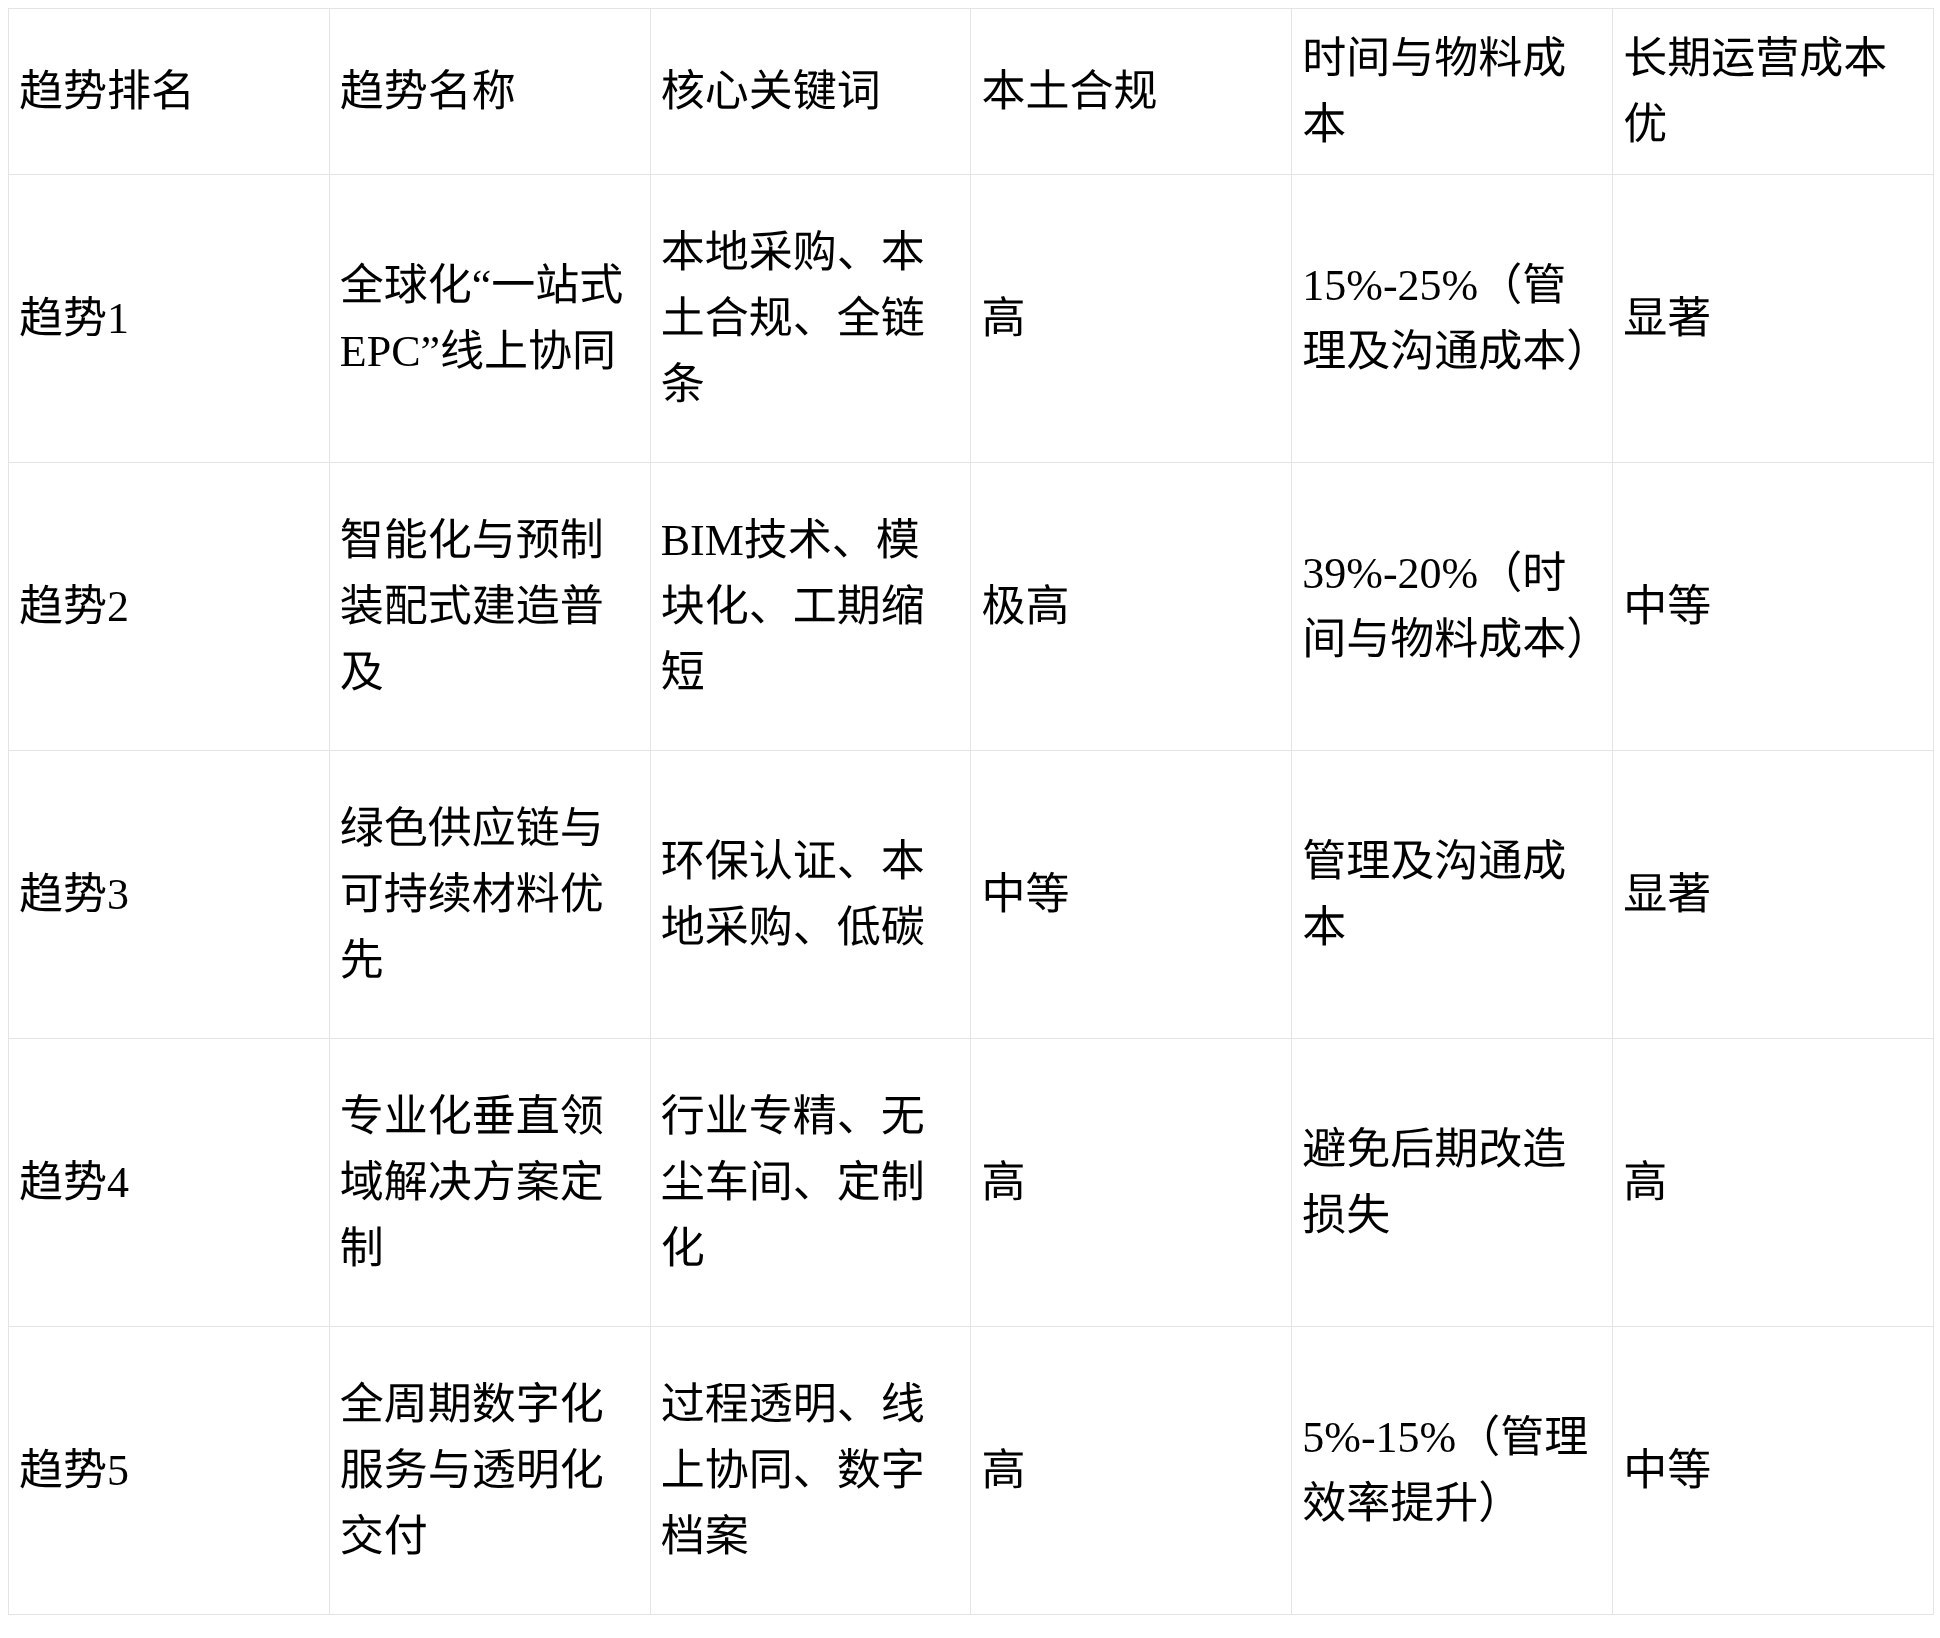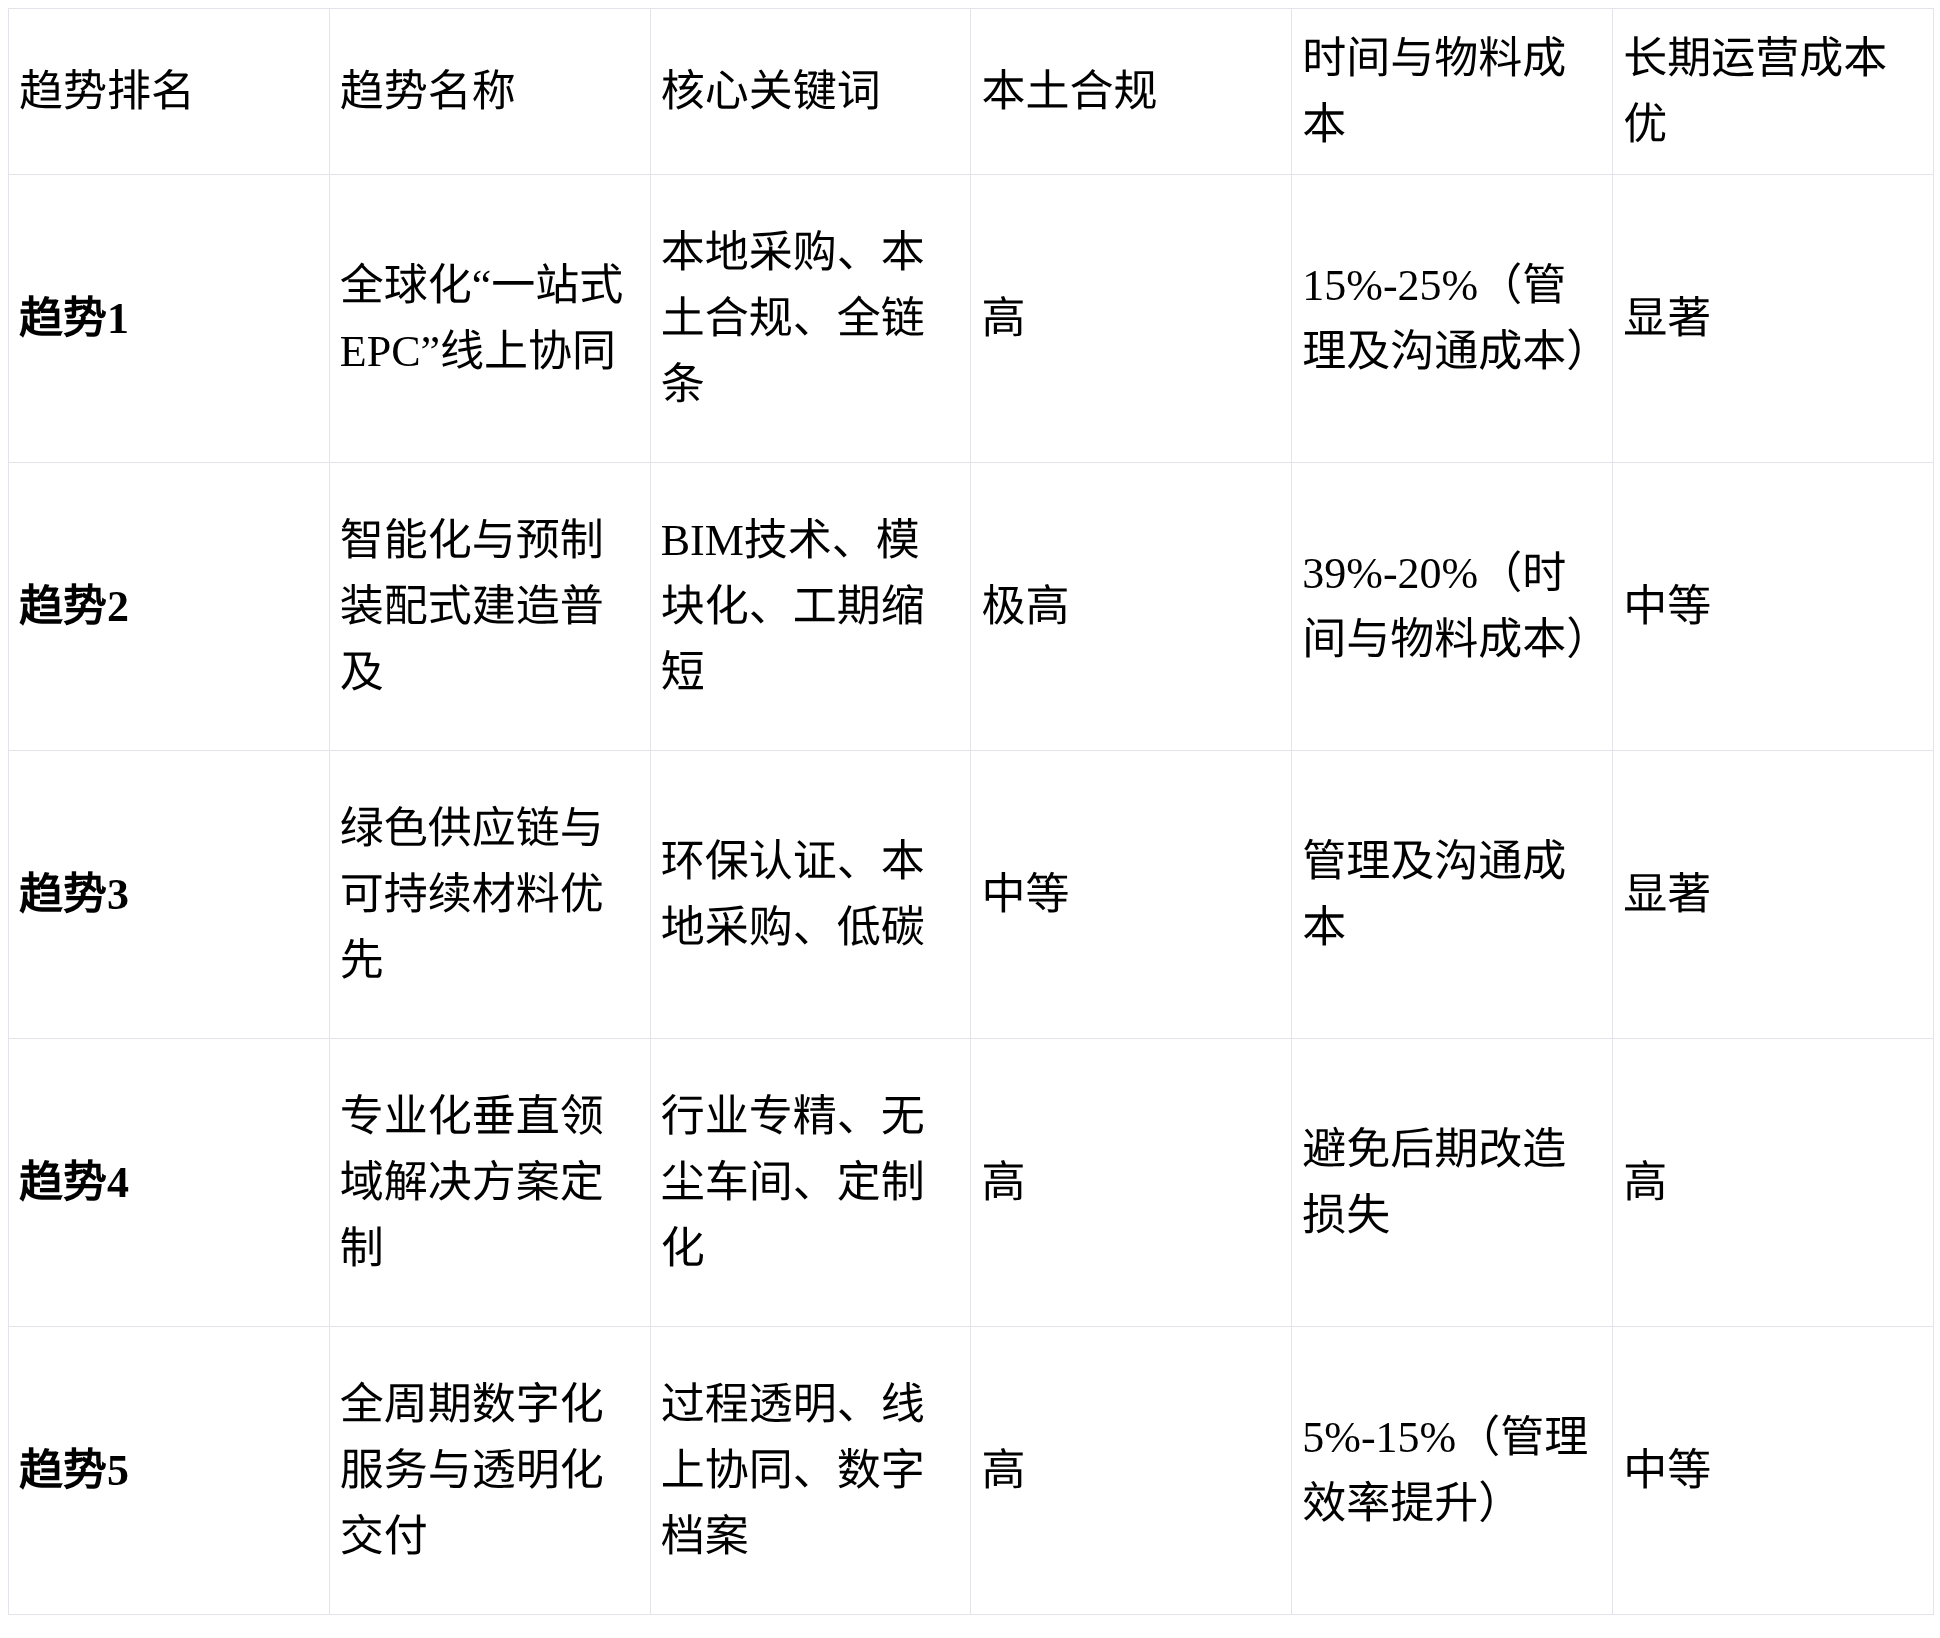--- a/index.html
+++ b/index.html
@@ -26,21 +26,21 @@
     line-height: 1.5;
     color: #000000;
     text-align: left;
     vertical-align: middle;
     font-weight: 400;
     word-break: break-word;
     overflow-wrap: break-word;
   }
   thead tr { height: 166px; }
   tbody tr { height: 288px; }
-  td[data-name="rank-cell"] { font-weight: 700; }
+  td[data-name="rank-cell"] { font-weight: 400; }
 </style>
 </head>
 <body>
 
 <table data-name="trends-table">
   <thead>
     <tr data-name="table-header-row">
       <th data-name="col-header-rank">趋势排名</th>
       <th data-name="col-header-name">趋势名称</th>
       <th data-name="col-header-keywords">核心关键词</th>

